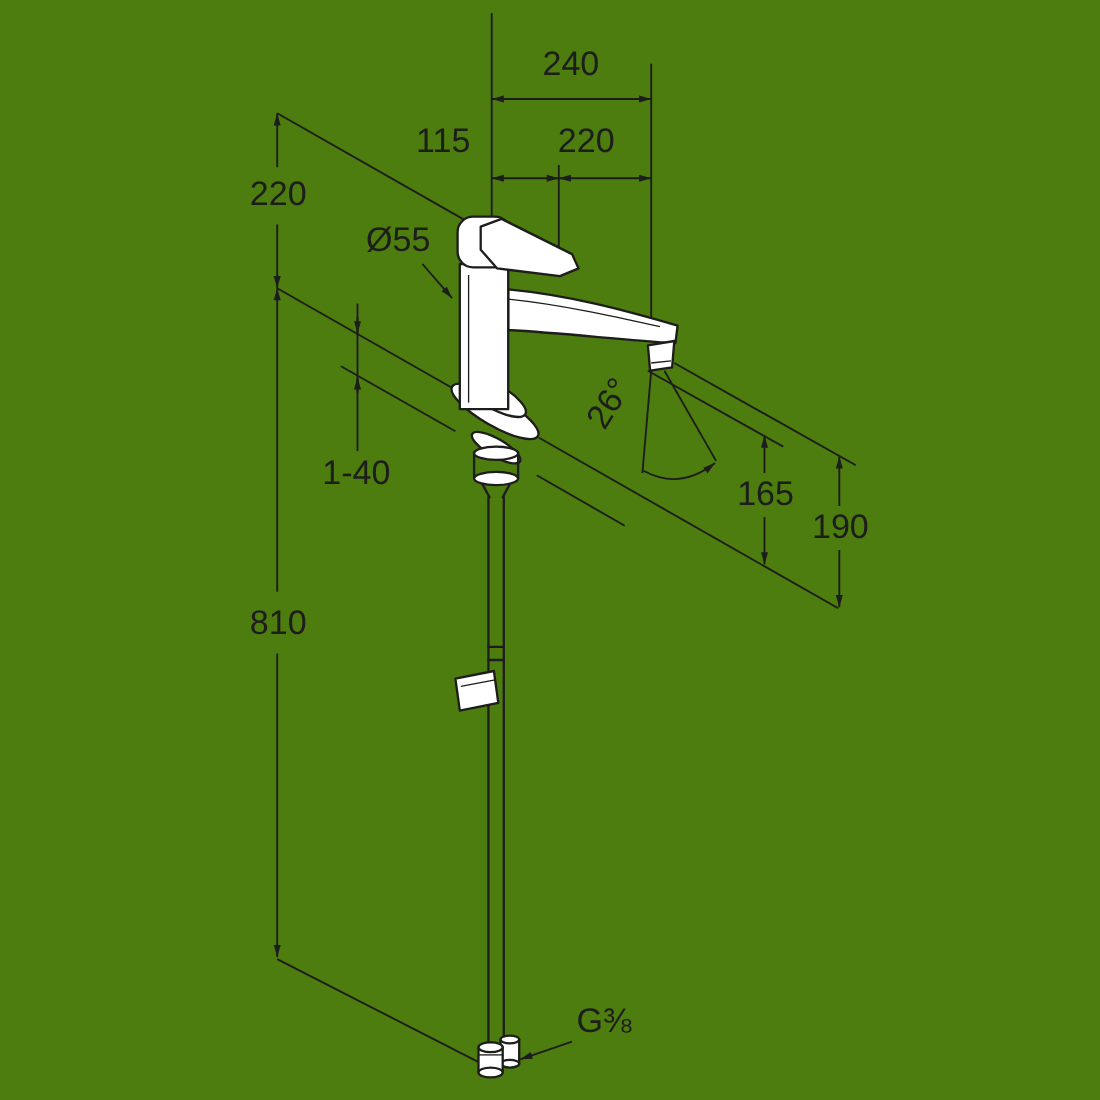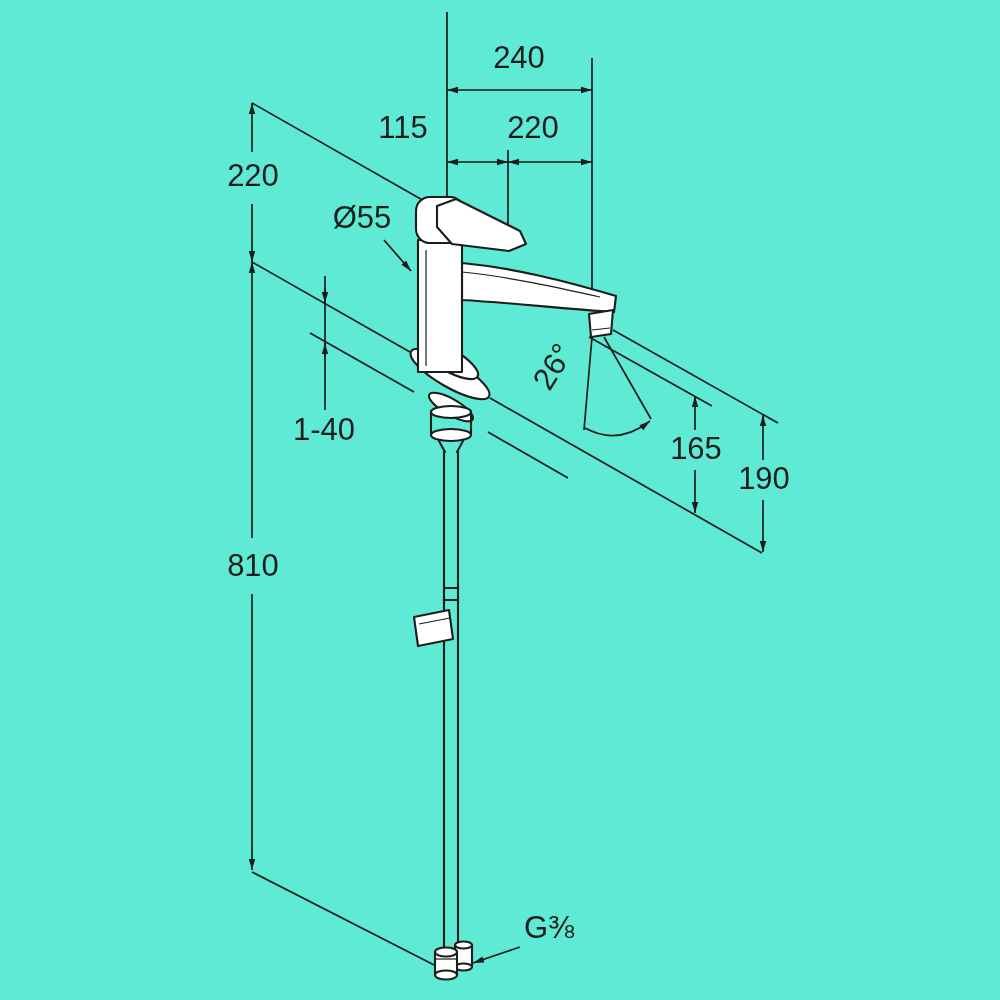--- a/index.html
+++ b/index.html
@@ -1,16 +1,16 @@
 <!DOCTYPE html>
 <html><head>
 <meta charset="utf-8">
 <style>
   html,body{margin:0;padding:0;background:#ffffff;}
-  #page{width:1000px;height:1000px;background:#5eead4;position:relative;overflow:hidden;}
+  #page{width:1000px;height:1000px;background:#4d7c0f;position:relative;overflow:hidden;}
   svg{display:block;}
   .dim{stroke:#1d1d1b;stroke-width:1.7;fill:none;stroke-linecap:butt;}
   .draw{stroke:#1d1d1b;stroke-width:2.1;fill:none;stroke-linejoin:round;stroke-linecap:round;}
   .thin{stroke:#1d1d1b;stroke-width:1.2;fill:none;}
   .wfill{fill:#ffffff;}
   .lbl{font-family:"Liberation Sans","DejaVu Sans",sans-serif;font-size:31px;fill:#1d1d1b;text-anchor:middle;}
 </style>
 </head>
 <body>
 

